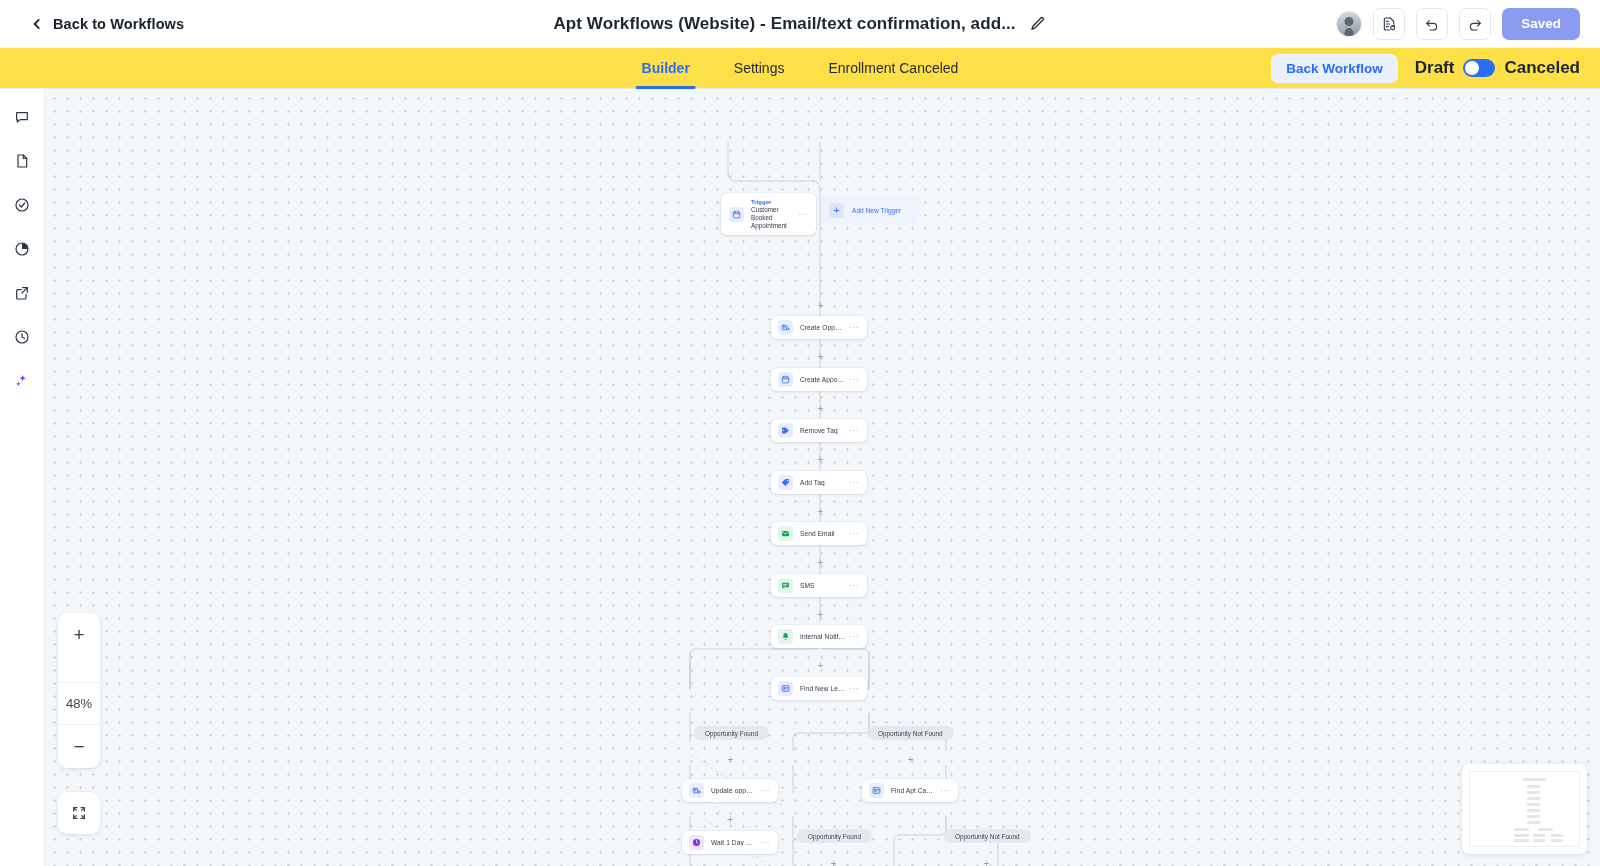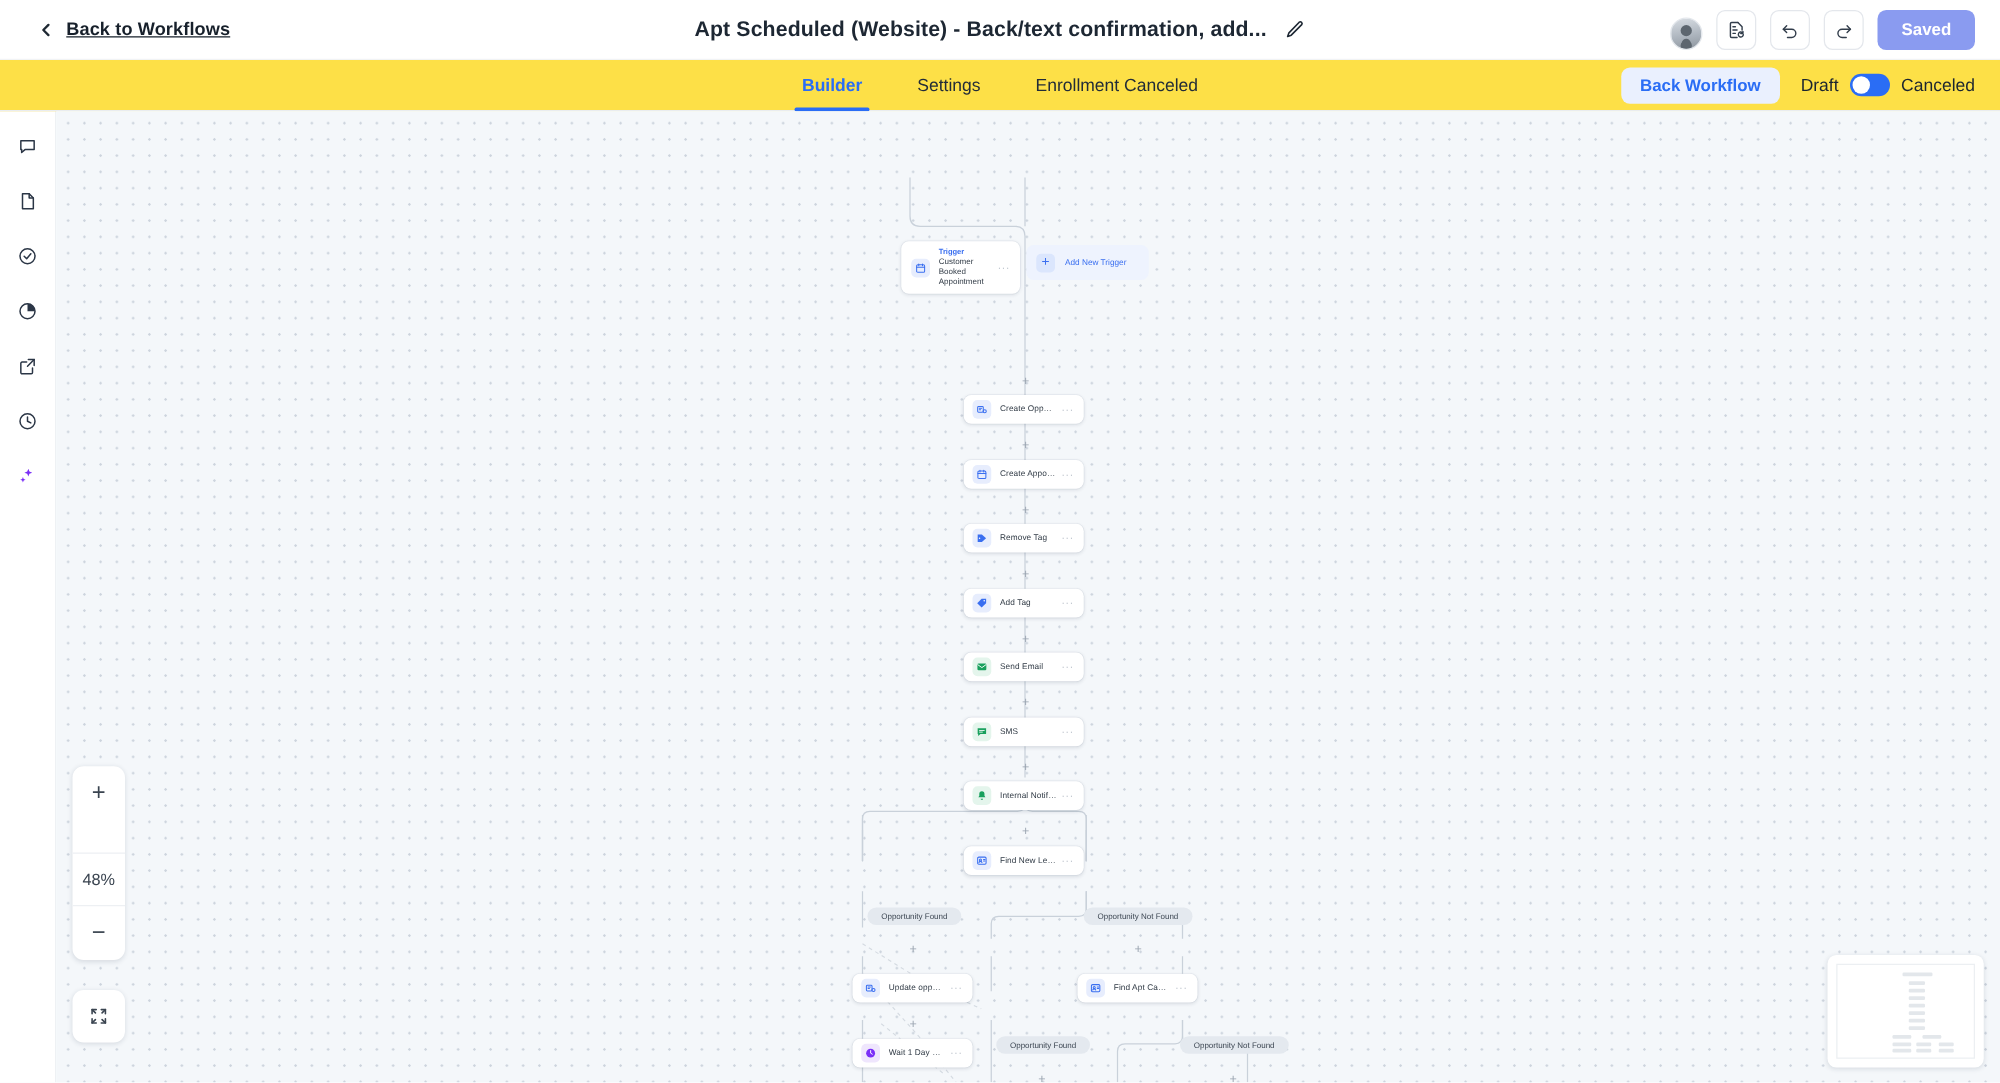--- a/index.html
+++ b/index.html
@@ -16,34 +16,34 @@
     background: #ffffff;
     display: flex; align-items: center;
     position: relative;
     border-bottom: 1px solid #f1f3f5;
   }
   .back-link {
     display: flex; align-items: center; gap: 9px;
     margin-left: 30px; cursor: pointer;
   }
   .back-chevron { width: 14px; height: 14px; color: #1f2933; display:block; }
-  .back-label { font-size: 14.5px; font-weight: 700; color: #17202b; letter-spacing: .1px; text-decoration: underline; }
+  .back-label { font-size: 14.5px; font-weight: 700; color: #17202b; letter-spacing: .1px; }
 
   .title-wrap {
     position: absolute; left: 50%; top: 50%;
     transform: translate(-50%, -50%);
     display: flex; align-items: center; gap: 14px;
     white-space: nowrap;
   }
   .wf-title { font-size: 17px; font-weight: 600; color: #1d2733; letter-spacing: .1px; }
   .edit-icon { width: 17px; height: 17px; color: #1d2733; cursor: pointer; display:block; }
 
   .topbar-right {
     margin-left: auto; margin-right: 20px;
-    display: flex; align-items: flex-end; gap: 11px;
+    display: flex; align-items: center; gap: 11px;
   }
   .avatar {
     width: 26px; height: 26px; border-radius: 50%;
     background: linear-gradient(170deg,#d8dde3 0%, #aeb6bf 55%, #8d959e 100%);
     border: 1px solid #e3e7ec; position: relative; overflow: hidden;
   }
   .avatar::after {
     content:""; position:absolute; left:50%; top: 5px;
     transform: translateX(-50%);
     width: 9px; height: 9px; border-radius:50%;
@@ -92,21 +92,21 @@
     margin-left: auto; margin-right: 20px;
     display: flex; align-items: center; gap: 17px;
   }
   .test-wf-btn {
     background: #eaf0fe; color: #2a6df5;
     font-size: 13.5px; font-weight: 600;
     padding: 7px 15px; border-radius: 7px;
     cursor: pointer; border: none;
   }
   .publish-group { display: flex; align-items: center; gap: 9px; }
-  .pub-label { font-size: 14px; font-weight: 400; color: #1b2530; }
+  .pub-label { font-size: 17px; font-weight: 700; color: #1b2530; }
   .toggle {
     width: 32px; height: 18px; border-radius: 10px;
     background: #2a6df5; position: relative; cursor: pointer;
   }
   .toggle::after {
     content:""; position:absolute; left: 2px; top: 2px;
     width: 14px; height: 14px; border-radius: 50%; background:#fff;
   }
 
   
@@ -256,21 +256,21 @@
 
 <div class="topbar">
   <div class="back-link">
     <svg class="back-chevron" viewBox="0 0 24 24" fill="none" stroke="currentColor" stroke-width="3.2" stroke-linecap="round" stroke-linejoin="round">
         <polyline points="15 5 8 12 15 19"></polyline>
       </svg>
     <span class="back-label">Back to Workflows</span>
   </div>
 
   <div class="title-wrap">
-    <span class="wf-title">Apt Scheduled (Website) - Back/text confirmation, add...</span>
+    <span class="wf-title">Apt Workflows (Website) - Email/text confirmation, add...</span>
     <svg class="edit-icon" viewBox="0 0 24 24" fill="none" stroke="currentColor" stroke-width="1.8" stroke-linecap="round" stroke-linejoin="round">
         <path d="M16.6 3.9a2 2 0 0 1 2.8 2.8L7.6 18.5 3.5 20l1.5-4.1z"></path>
       </svg>
   </div>
 
   <div class="topbar-right">
     <div class="avatar"></div>
     <div class="icon-btn">
       <svg viewBox="0 0 24 24" fill="none" stroke="currentColor" stroke-width="1.7" stroke-linecap="round" stroke-linejoin="round">
         <path d="M14 3H6.5A1.5 1.5 0 0 0 5 4.5v15A1.5 1.5 0 0 0 6.5 21H13"></path>

